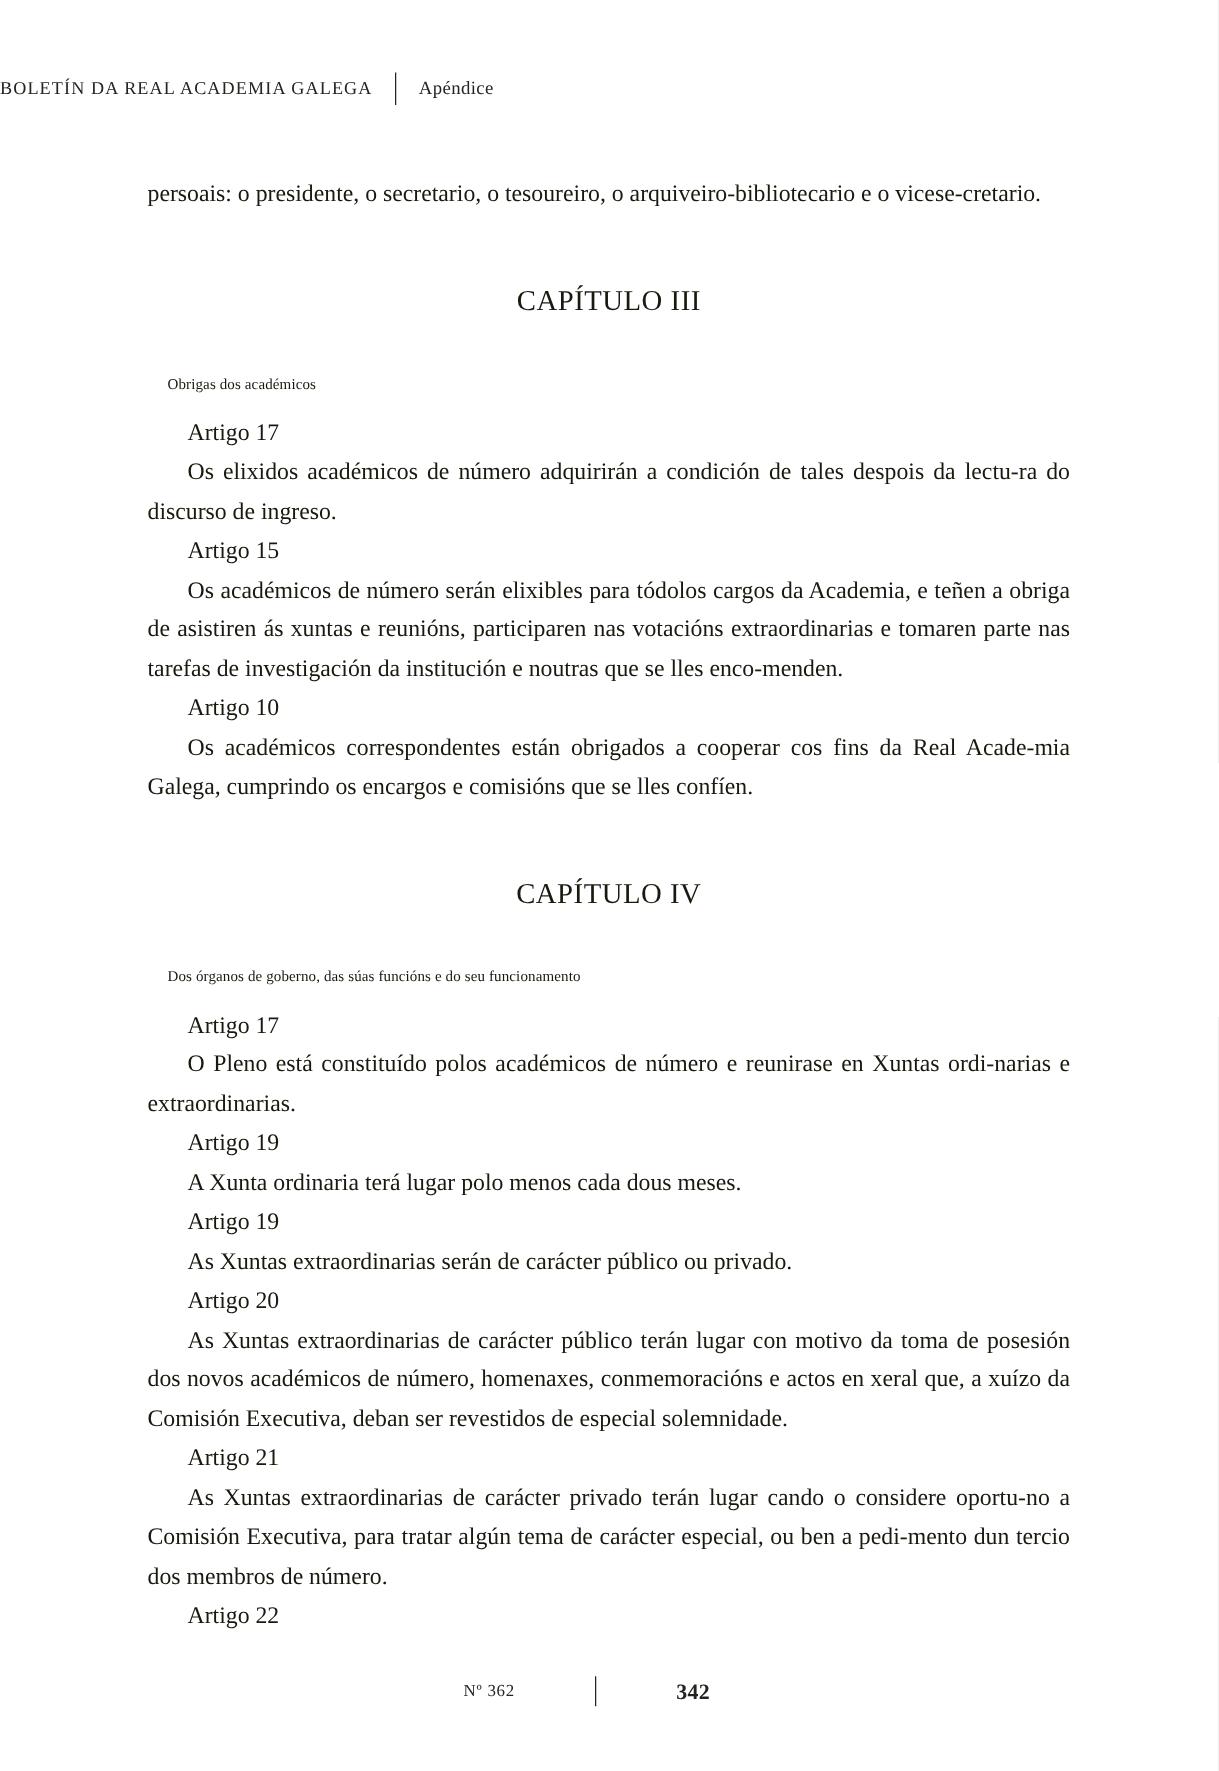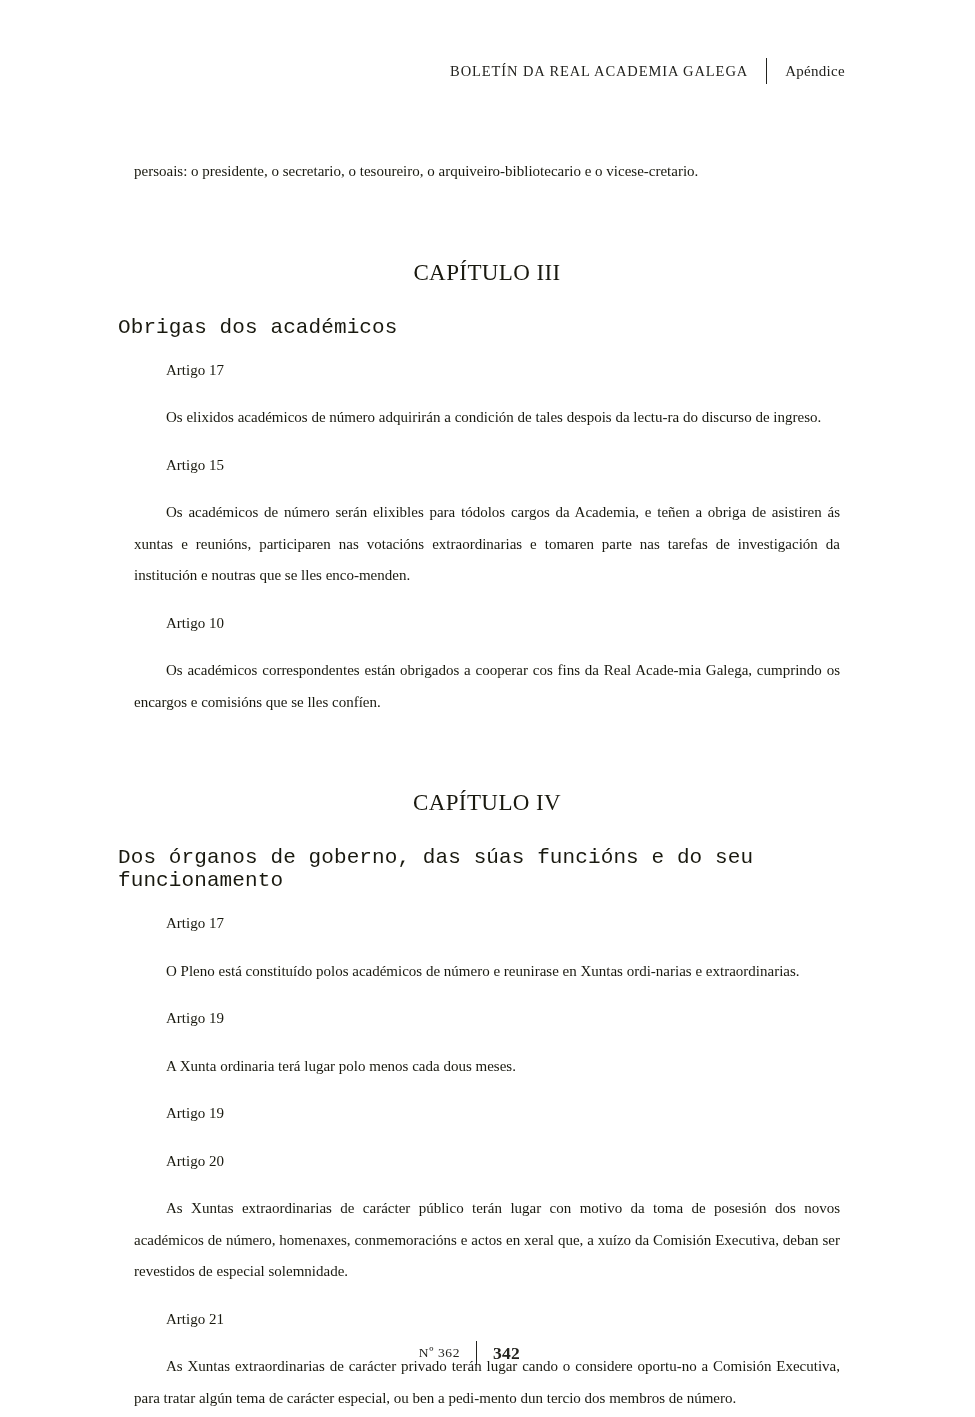--- a/index.html
+++ b/index.html
@@ -20,21 +20,21 @@
     box-sizing: border-box;
   }
   
   .running-head {
     position: absolute;
     top: 58px;
     left: 0;
     width: 845px;
     text-align: center;
     display: flex;
-    justify-content: flex-end;
+    justify-content: flex-start;
     align-items: center;
     gap: 0;
     color: #1a1a1a;
   }
   .rh-title {
     font-size: 14.5px;
     letter-spacing: 0.9px;
     font-variant: small-caps;
     text-transform: uppercase;
     color: #23231f;
@@ -54,60 +54,61 @@
 
   
   .content {
     position: absolute;
     top: 140px;
     left: 118px;
     width: 738px;
     color: #19190f;
   }
   p {
-    margin: 16px;
-    font-size: 15px;
+    margin: 0;
+    font-size: 19px;
     line-height: 31.5px;
     text-align: justify;
     text-justify: inter-word;
     hyphens: manual;
   }
   p.indent {
     text-indent: 32px;
   }
   p.noindent {
     text-indent: 0;
   }
   h2.chapter {
     font-size: 23px;
     font-weight: normal;
     text-align: center;
     margin: 0;
     letter-spacing: 0.4px;
   }
   h3.sectionhead {
-    font-size: 21px;
+    font-size: 12px;
     font-weight: normal;
-    margin: 0;
+    margin: 16px;
     letter-spacing: 0.1px;
-    font-family: Liberation Mono, monospace;
+    font-family: Liberation Serif, serif;
   }
   .sp-lg { height: 56px; }
   .sp-chap-after { height: 30px; }
 
   
   .footer {
     position: absolute;
     bottom: 52px;
     left: 0;
     width: 939px;
     display: flex;
     justify-content: center;
     align-items: center;
     color: #23231f;
+    gap: 48px;
   }
   .f-num {
     font-size: 13.5px;
     letter-spacing: 0.6px;
   }
   .f-rule {
     display: inline-block;
     width: 1px;
     height: 24px;
     background: #23231f;
@@ -159,20 +160,21 @@
 
     <h3 class="sectionhead">Dos órganos de goberno, das súas funcións e do seu funcionamento</h3>
 
     <p class="indent">Artigo 17</p>
     <p class="indent">O Pleno está constituído polos académicos de número e reunirase en Xuntas ordi-narias e extraordinarias.</p>
 
     <p class="indent">Artigo 19</p>
     <p class="indent">A Xunta ordinaria terá lugar polo menos cada dous meses.</p>
 
     <p class="indent">Artigo 19</p>
+    <p class="indent">As Xuntas extraordinarias serán de carácter público ou privado.</p>
 
     <p class="indent">Artigo 20</p>
     <p class="indent">As Xuntas extraordinarias de carácter público terán lugar con motivo da toma de posesión dos novos académicos de número, homenaxes, conmemoracións e actos en xeral que, a xuízo da Comisión Executiva, deban ser revestidos de especial solemnidade.</p>
 
     <p class="indent">Artigo 21</p>
     <p class="indent">As Xuntas extraordinarias de carácter privado terán lugar cando o considere oportu-no a Comisión Executiva, para tratar algún tema de carácter especial, ou ben a pedi-mento dun tercio dos membros de número.</p>
 
     <p class="indent">Artigo 22</p>
 
   </div>

